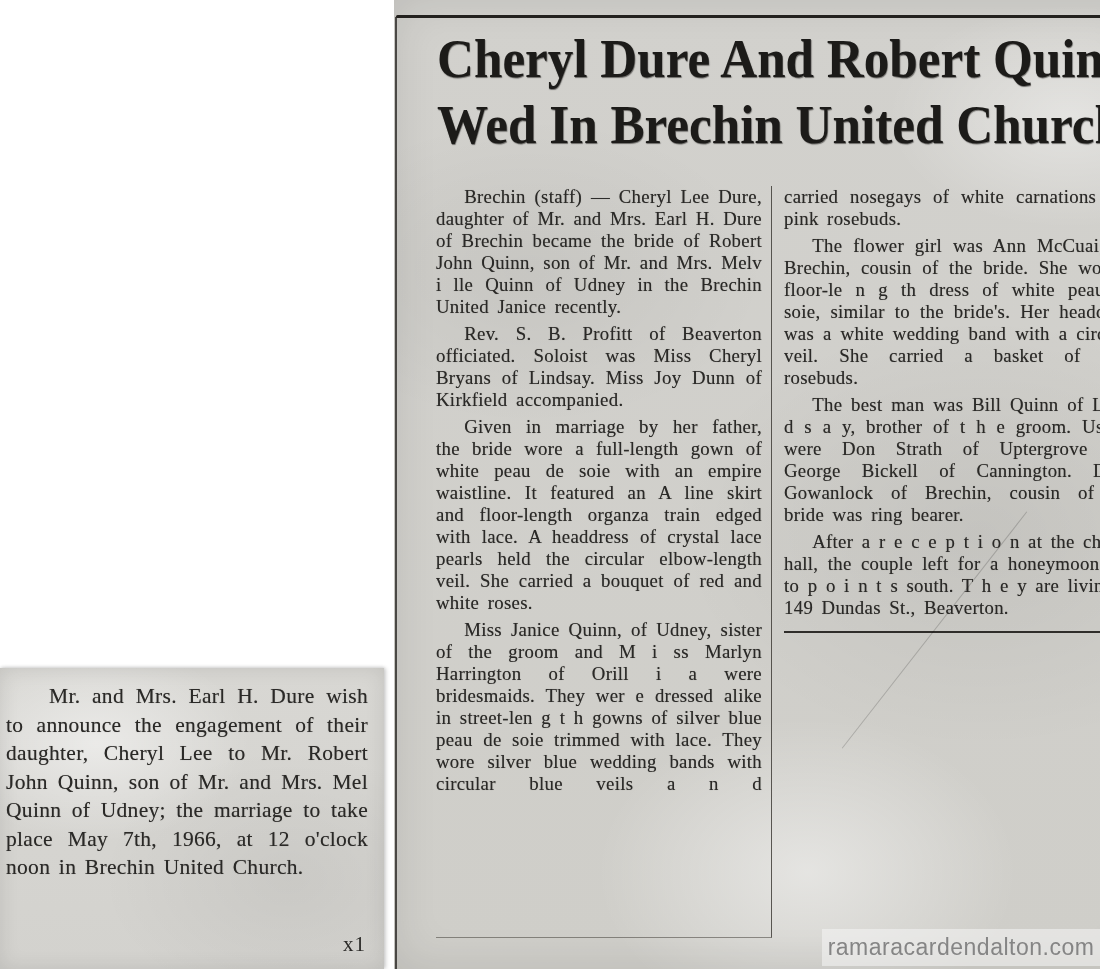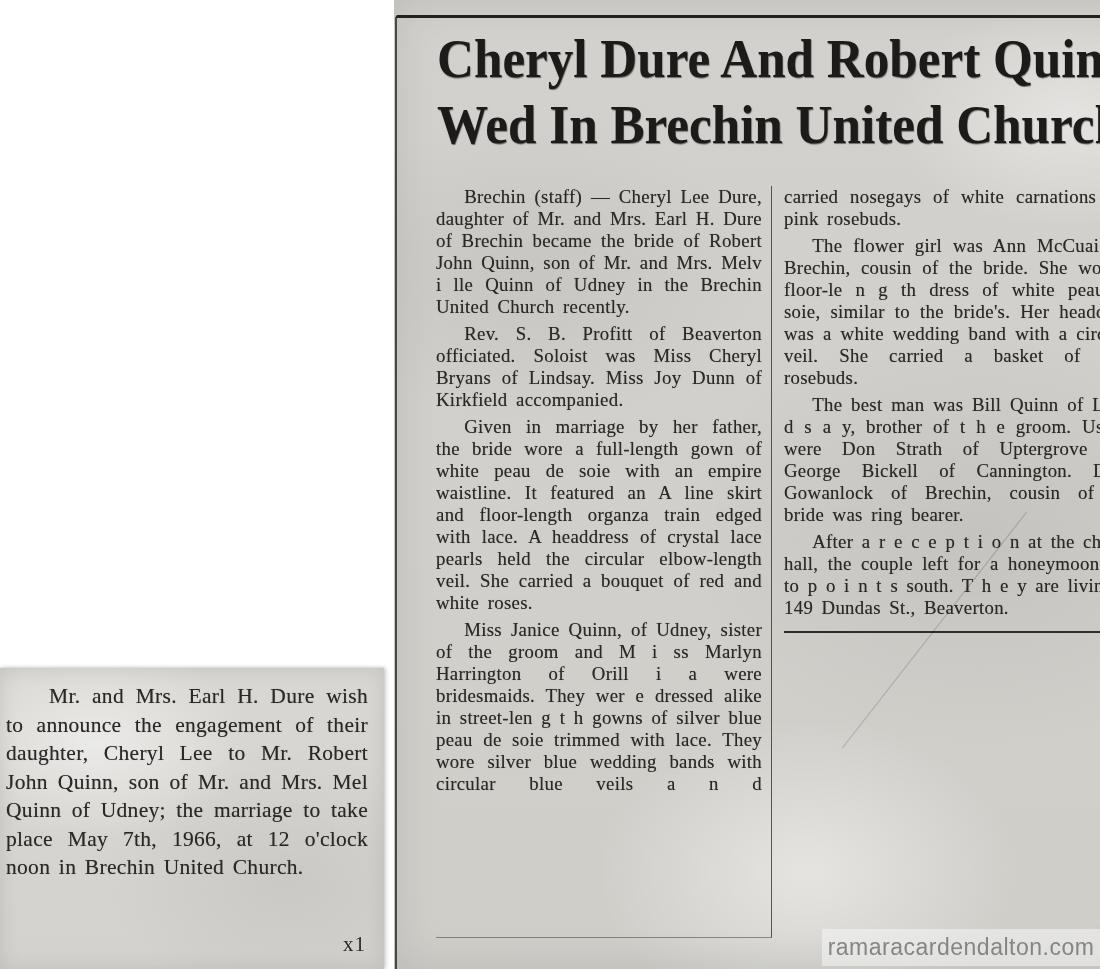--- a/index.html
+++ b/index.html
@@ -173,21 +173,21 @@
     <div class="left-edge-rule"></div>
     <div class="crease"></div>
 
     <h1 class="headline">
       <span class="hl-line">Cheryl Dure And Robert Quinn</span>
       <span class="hl-line">Wed In Brechin United Church</span>
     </h1>
 
     <div class="columns">
       <div class="col col-left">
-        <p>Brechin (staff) — Cheryl Lee Dure, daughter of Mr. and Mrs. Earl H. Dure of Brechin became the bride of Robert John Quinn, son of Mr. and Mrs. Melv i lle Quinn of Udney in the Brechin United Church recently.</p>
+        <p>Brechin (staff) — Cheryl Lee Dure, daughter of Mr. and Mrs. Earl H. Dure of Brechin became the bride of Robert John Quinn, son of Mr. and Mrs. Melv i lle Quinn of Udney in the Brechin United Janice recently.</p>
         <p>Rev. S. B. Profitt of Beaverton officiated. Soloist was Miss Cheryl Bryans of Lindsay. Miss Joy Dunn of Kirkfield accompanied.</p>
         <p>Given in marriage by her father, the bride wore a full-length gown of white peau de soie with an empire waistline. It featured an A line skirt and floor-length organza train edged with lace. A headdress of crystal lace pearls held the circular elbow-length veil. She carried a bouquet of red and white roses.</p>
         <p class="cont-end">Miss Janice Quinn, of Udney, sister of the groom and M i ss Marlyn Harrington of Orill i a were bridesmaids. They wer e dressed alike in street-len g t h gowns of silver blue peau de soie trimmed with lace. They wore silver blue wedding bands with circular blue veils a n d</p>
       </div>
       <div class="col col-right">
         <div class="col-right-content">
           <p class="no-indent">carried nosegays of white carnations and pink rosebuds.</p>
           <p>The flower girl was Ann McCuaig of Brechin, cousin of the bride. She wore a floor-le n g th dress of white peau de soie, similar to the bride's. Her headdress was a white wedding band with a circular veil. She carried a basket of pink rosebuds.</p>
           <p>The best man was Bill Quinn of L i n d s a y, brother of t h e groom. Ushers were Don Strath of Uptergrove and George Bickell of Cannington. Doug Gowanlock of Brechin, cousin of the bride was ring bearer.</p>
           <p>After a r e c e p t i o n at the church hall, the couple left for a honeymoon trip to p o i n t s south. T h e y are living at 149 Dundas St., Beaverton.</p>

